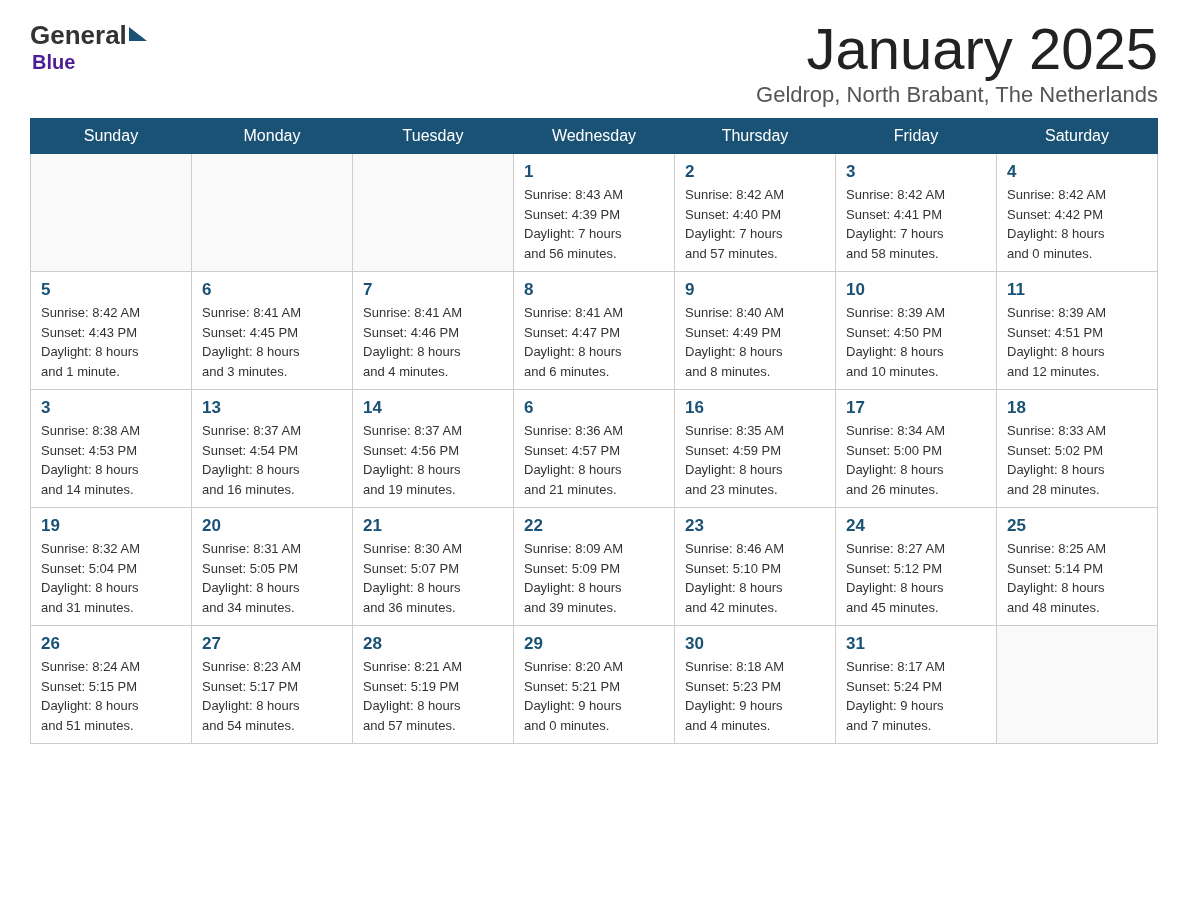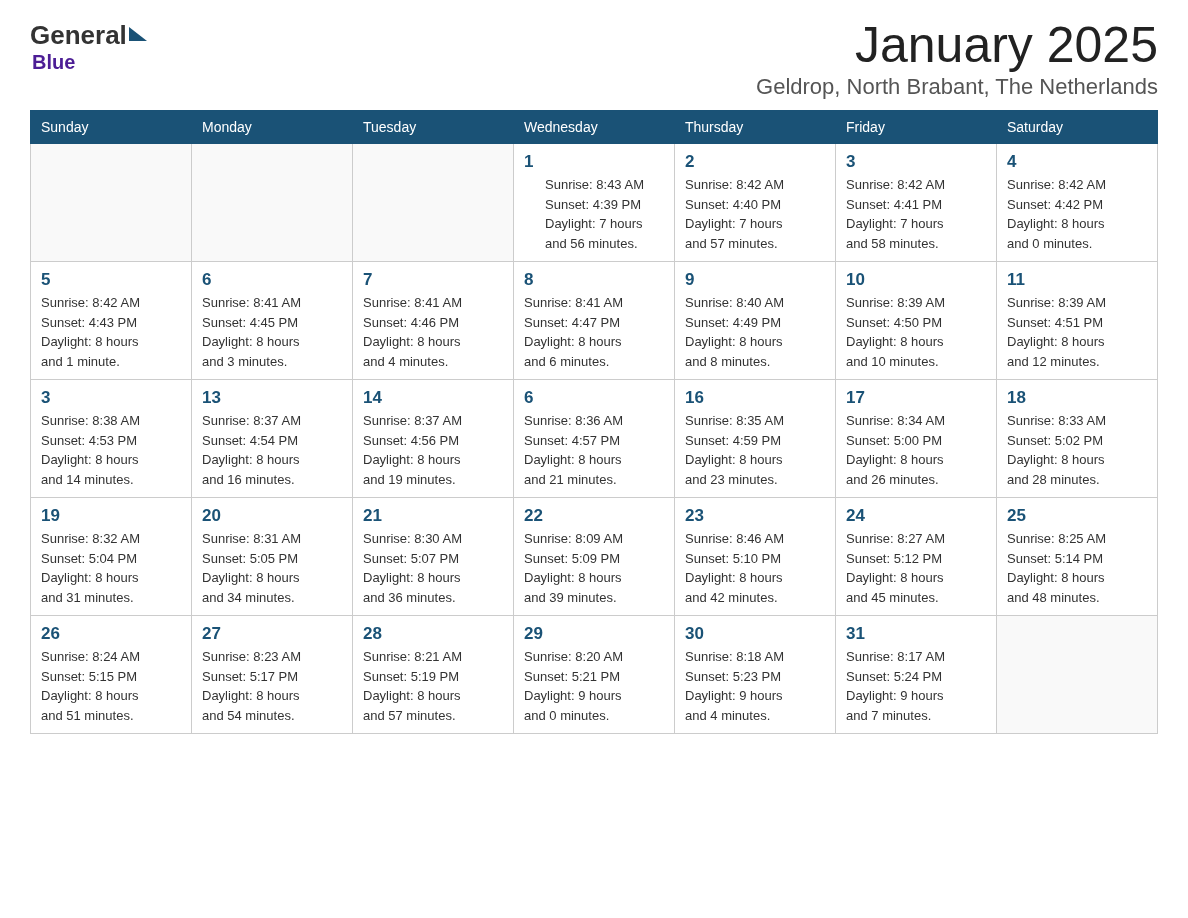--- a/index.html
+++ b/index.html
@@ -33,43 +33,43 @@
       align-items: center;
     }
     .logo-block {
       display: flex;
       flex-direction: column;
     }
     .title-area {
       text-align: right;
     }
     .month-title {
-      font-size: 50px;
+      font-size: 58px;
       font-weight: normal;
       color: #222;
       line-height: 1;
     }
     .location-title {
       font-size: 22px;
       color: #555;
       margin-top: 4px;
       margin-left: 37px;
     }
     .calendar-table {
       width: 100%;
       border-collapse: collapse;
       margin-top: 10px;
     }
     .calendar-table th {
       background-color: #1a5276;
       color: #fff;
-      font-size: 14px;
+      font-size: 16px;
       font-weight: normal;
       padding: 8px 10px;
-      text-align: left;
+      text-align: center;
       border: 1px solid #1a5276;
     }
     .calendar-table td {
       vertical-align: top;
       border: 1px solid #ccc;
       padding: 8px 10px;
       width: 14.28%;
       min-height: 100px;
       font-size: 13px;
       color: #333;
@@ -126,21 +126,21 @@
       <th>Saturday</th>
     </tr>
   </thead>
   <tbody id="calendar-body">
   <tr>
         <td class="empty-cell"></td>
         <td class="empty-cell"></td>
         <td class="empty-cell"></td>
         <td>
           <span class="day-number">1</span>
-          <div class="day-info" style="white-space: pre-line; margin-left: 21px;">Sunrise: 8:43 AM
+          <div class="day-info" style="white-space: pre-line;">Sunrise: 8:43 AM
 Sunset: 4:39 PM
 Daylight: 7 hours
 and 56 minutes.</div>
         </td>
         <td>
           <span class="day-number">2</span>
           <div class="day-info" style="white-space: pre-line;">Sunrise: 8:42 AM
 Sunset: 4:40 PM
 Daylight: 7 hours
 and 57 minutes.</div>

